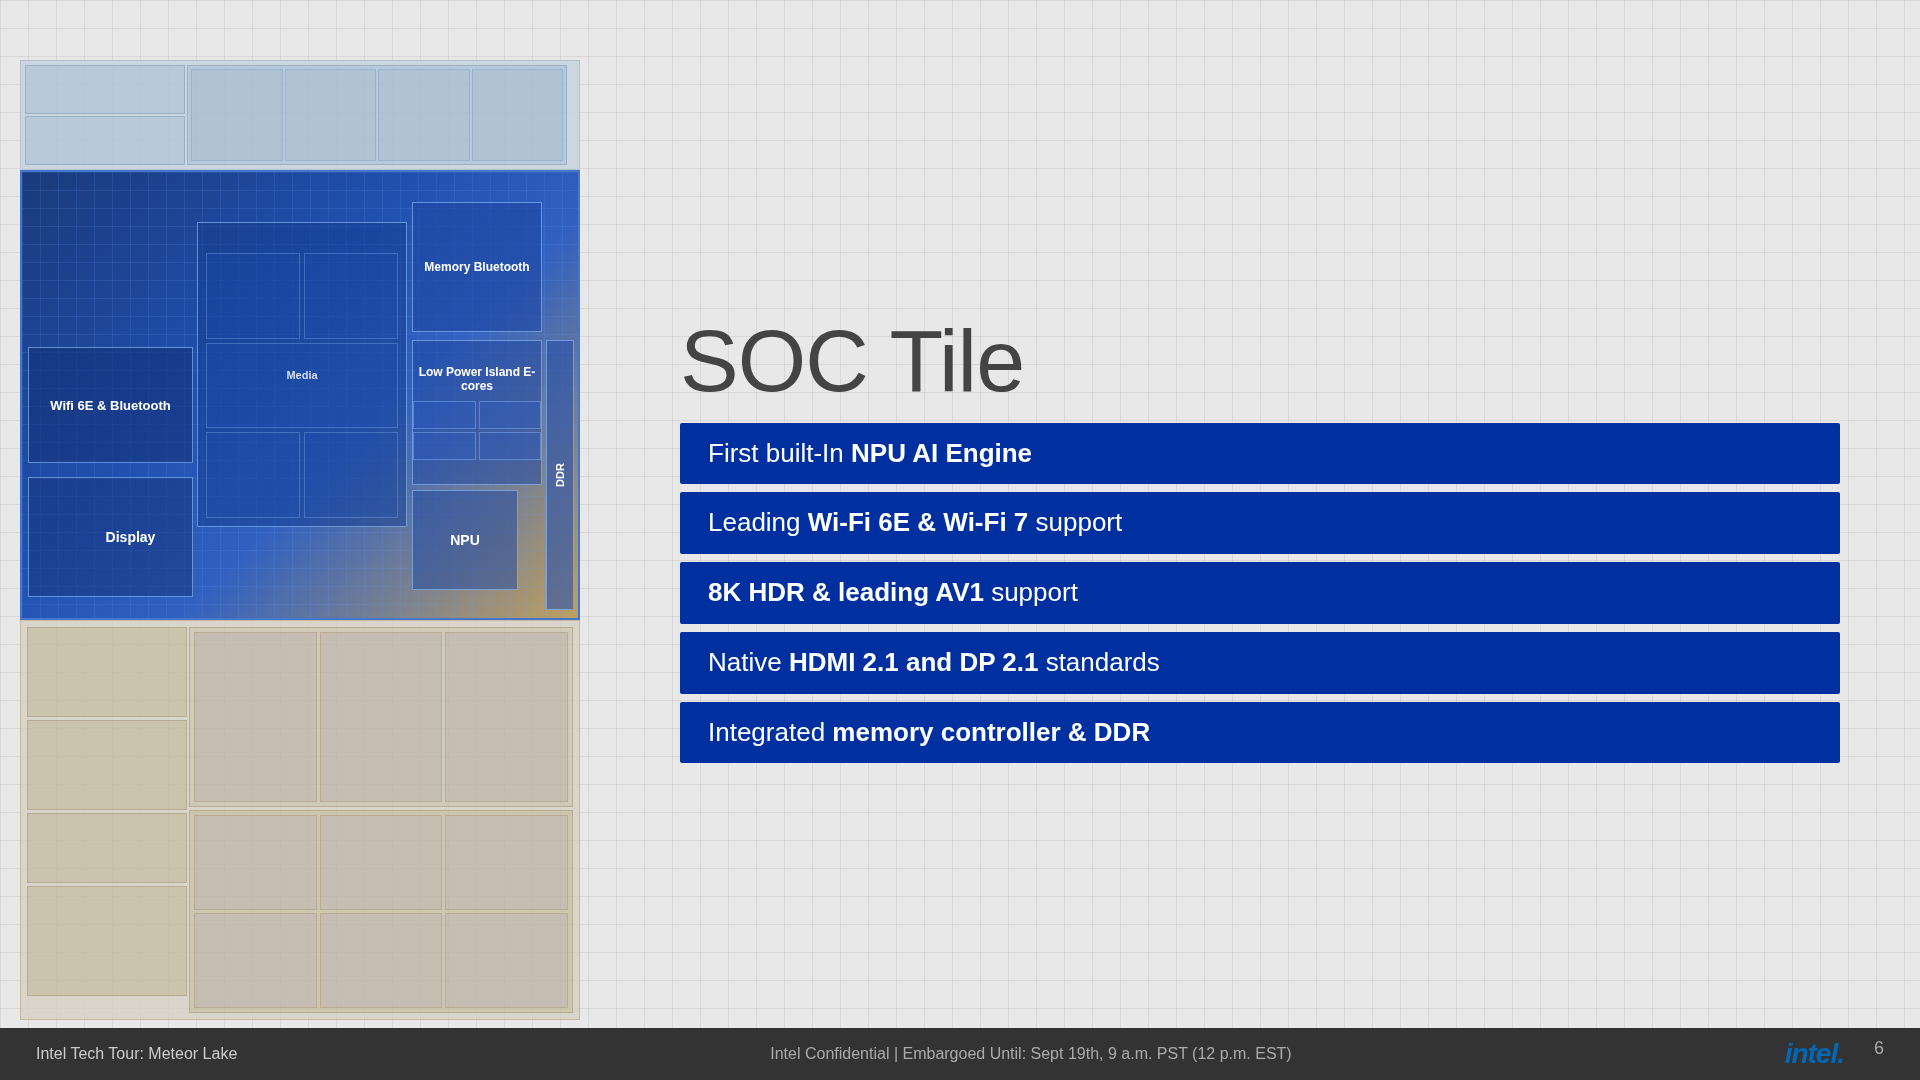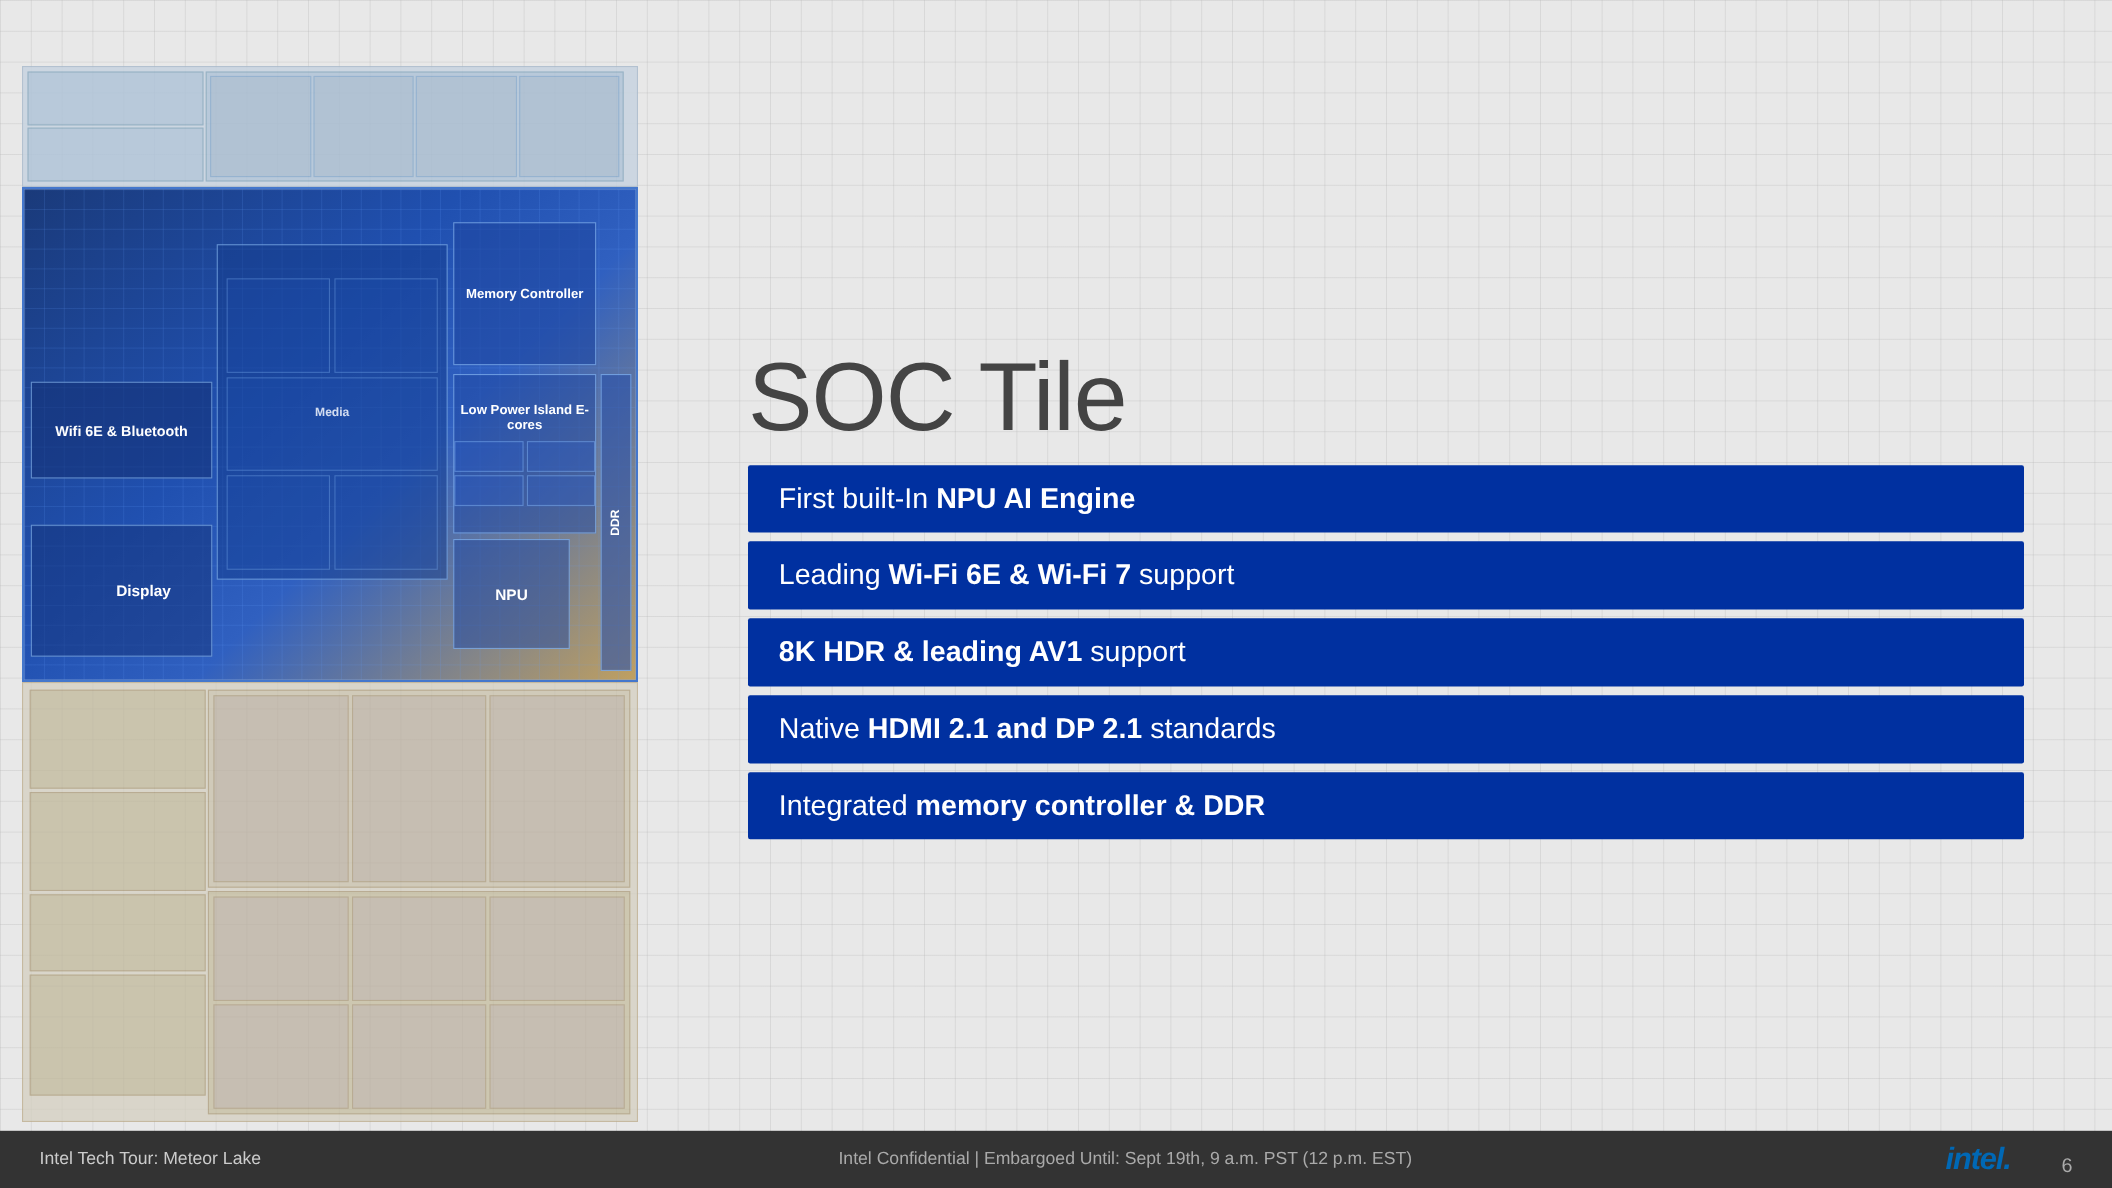--- a/index.html
+++ b/index.html
@@ -140,21 +140,21 @@
 
     .block-npu {
       left: 390px; top: 318px;
       width: 106px; height: 100px;
       font-size: 14px;
       background: rgba(30,70,160,0.5);
     }
 
     .block-wifi {
       left: 6px; top: 175px;
-      width: 165px; height: 88px;
+      width: 165px; height: 116px;
       font-size: 13px;
       background: rgba(20,50,120,0.6);
     }
 
     .block-display {
       left: 6px; top: 305px;
       width: 165px; height: 120px;
       font-size: 14px;
       background: rgba(20,50,120,0.5);
       padding-left: 40px;
@@ -238,22 +238,22 @@
 
     .bottom-bar-center {
       color: #aaa;
       font-size: 16px;
       flex: 1;
       text-align: center;
     }
 
     .bottom-bar-right {
       display: flex;
-      align-items: flex-end;
-      gap: 36px;
+      align-items: flex-start;
+      gap: 20px;
     }
 
     .intel-logo {
       color: #0068b5;
       font-size: 28px;
       font-weight: 700;
       font-style: italic;
       letter-spacing: -1px;
     }
 
@@ -298,21 +298,21 @@
           <div style="position:absolute;top:30px;left:8px;right:8px;bottom:8px;display:grid;grid-template-columns:1fr 1fr;grid-template-rows:1fr 1fr 1fr;gap:4px;">
             <div style="border:1px solid rgba(150,200,255,0.3);background:rgba(30,80,180,0.2);"></div>
             <div style="border:1px solid rgba(150,200,255,0.3);background:rgba(30,80,180,0.2);"></div>
             <div style="border:1px solid rgba(150,200,255,0.3);background:rgba(30,80,180,0.2);grid-column:1/3;"></div>
             <div style="border:1px solid rgba(150,200,255,0.3);background:rgba(30,80,180,0.2);"></div>
             <div style="border:1px solid rgba(150,200,255,0.3);background:rgba(30,80,180,0.2);"></div>
           </div>
         </div>
 
         <div class="chip-block block-memory-ctrl">
-          <span>Memory Controller</span>
+          <span>Memory Bluetooth</span>
         </div>
 
         <div class="chip-block block-lp-island">
           <div>
             <div style="font-size:12px;font-weight:600;">Low Power Island E-cores</div>
             <div style="display:grid;grid-template-columns:1fr 1fr;gap:3px;margin-top:8px;">
               <div style="border:1px solid rgba(150,200,255,0.4);background:rgba(40,90,200,0.3);height:28px;"></div>
               <div style="border:1px solid rgba(150,200,255,0.4);background:rgba(40,90,200,0.3);height:28px;"></div>
               <div style="border:1px solid rgba(150,200,255,0.4);background:rgba(40,90,200,0.3);height:28px;"></div>
               <div style="border:1px solid rgba(150,200,255,0.4);background:rgba(40,90,200,0.3);height:28px;"></div>

